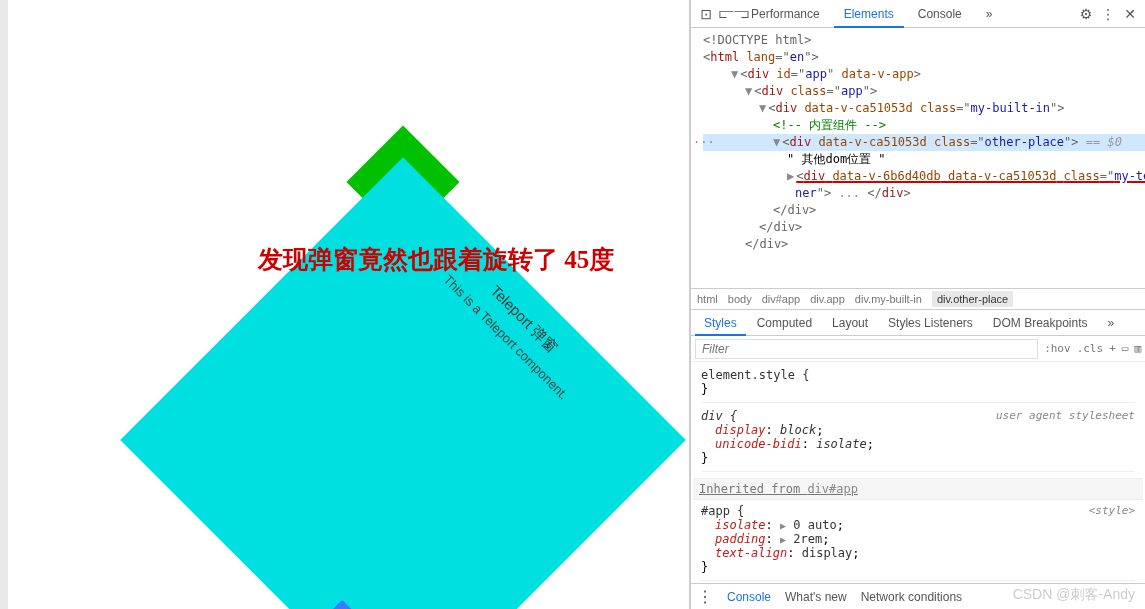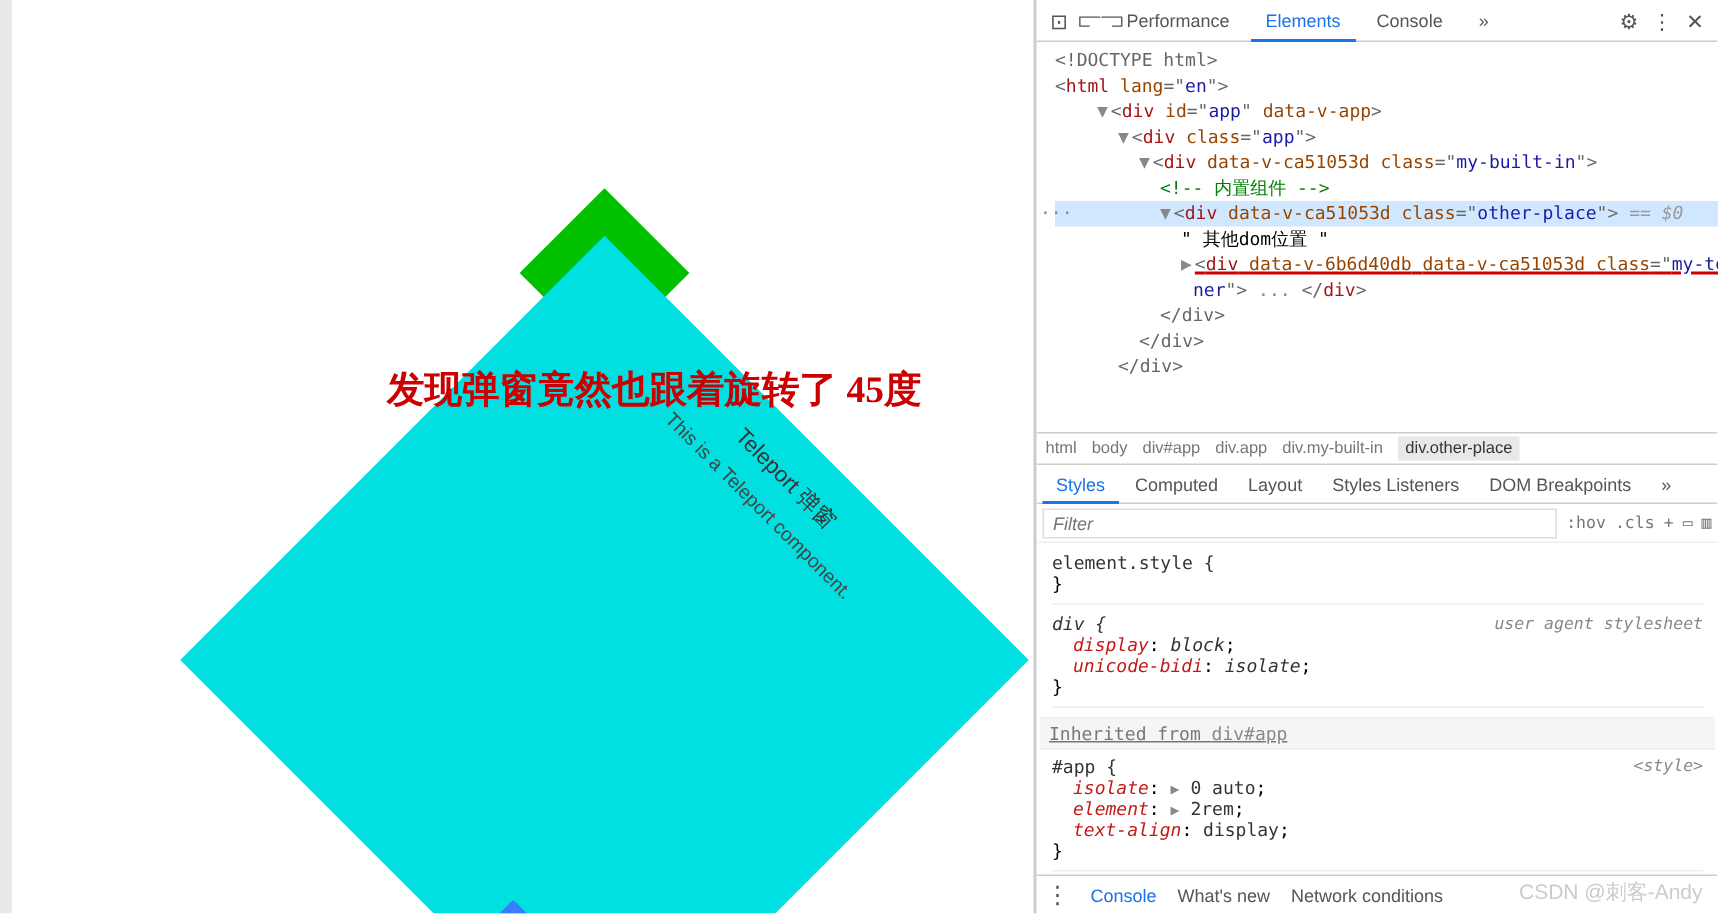--- a/index.html
+++ b/index.html
@@ -149,21 +149,21 @@
       <div class="selector"><i>div {</i></div>
       <div><span class="prop">display</span>: <span class="pval"><i>block</i></span>;</div>
       <div><span class="prop">unicode-bidi</span>: <span class="pval"><i>isolate</i></span>;</div>
       <div>}</div>
     </div>
     <div class="inherited-hdr"><span>Inherited from </span><span class="sel-name">div#app</span></div>
     <div class="rule-block">
       <span class="origin">&lt;style&gt;</span>
       <div class="selector">#app {</div>
       <div><span class="prop">isolate</span>: <span class="tri-s">▶</span> <span class="pval">0 auto</span>;</div>
-      <div><span class="prop">element</span>: <span class="tri-s">▶</span> <span class="pval">2rem</span>;</div>
+      <div><span class="prop">padding</span>: <span class="tri-s">▶</span> <span class="pval">2rem</span>;</div>
       <div><span class="prop">text-align</span>: <span class="pval">display</span>;</div>
       <div>}</div>
     </div>
   </div>
 
   <div class="drawer">
     <span class="menu">⋮</span>
     <span class="dtab active">Console</span>
     <span class="dtab">What's new</span>
     <span class="dtab">Network conditions</span>

